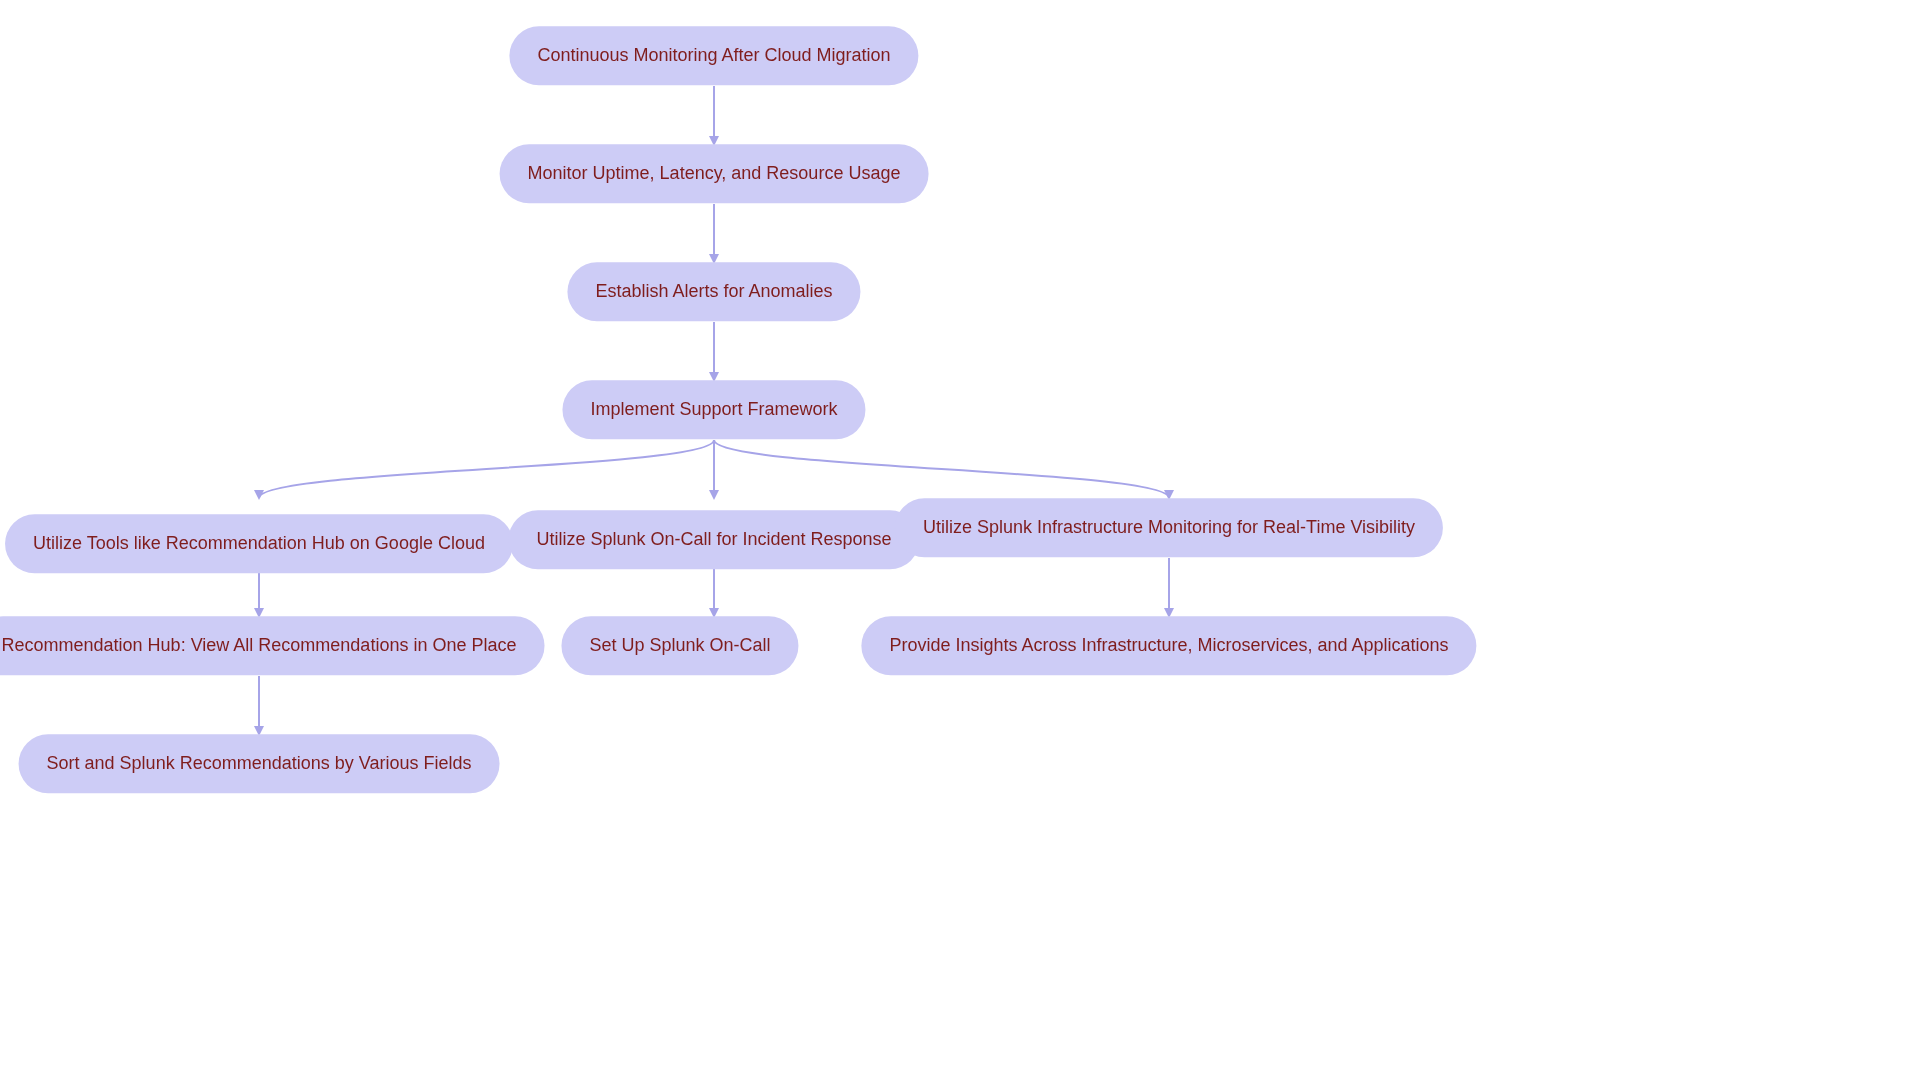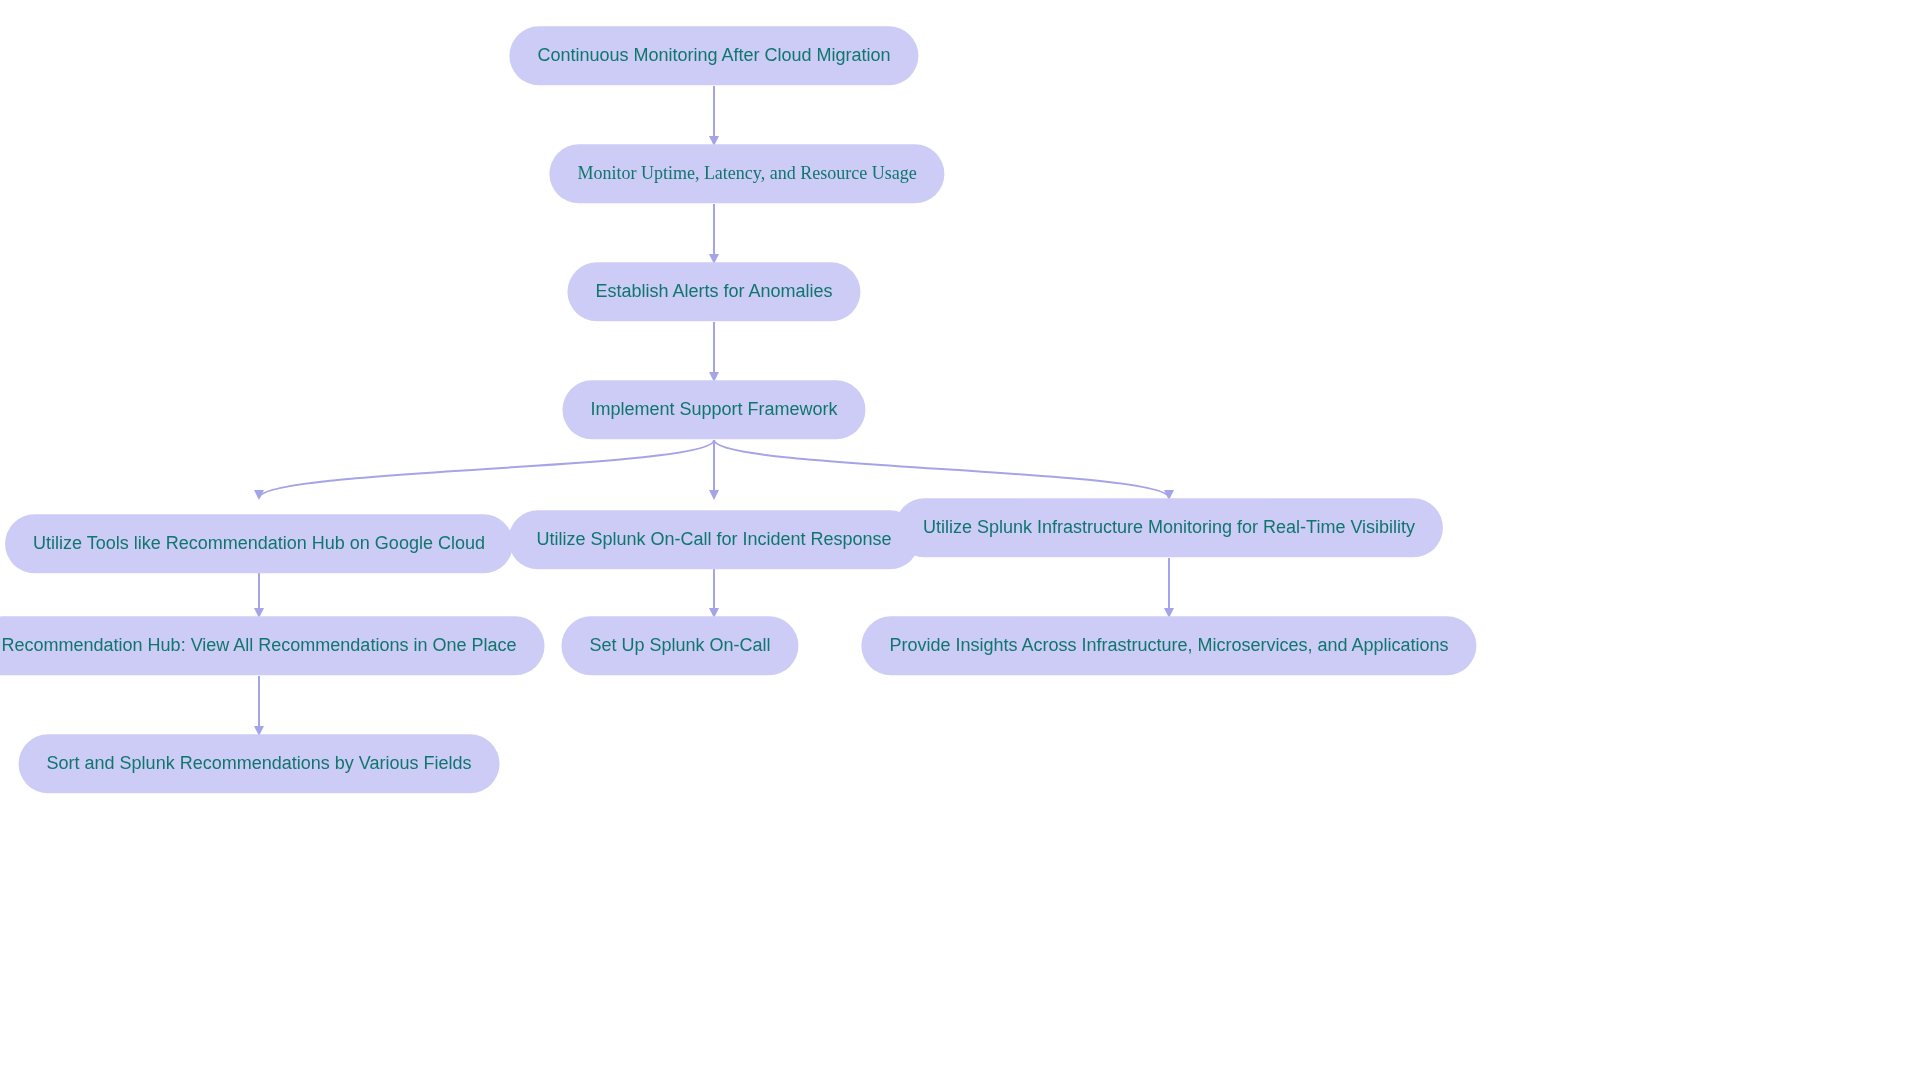--- a/index.html
+++ b/index.html
@@ -12,21 +12,21 @@
     overflow: hidden;
   }
   .canvas {
     position: relative;
     width: 1920px;
     height: 1080px;
   }
   .node {
     position: absolute;
     background: #cdccf6;
-    color: #0f766e;
+    color: #7f1d1d;
     font-size: 18px;
     line-height: 1.3;
     padding: 18px 28px;
     border-radius: 999px;
     text-align: center;
     transform: translate(-50%, -50%);
     white-space: nowrap;
     box-sizing: border-box;
   }
   svg.edges {
@@ -56,21 +56,21 @@
         <path d="M 714 440 L 714 498" fill="none" stroke="#a6a4e8" stroke-width="2" marker-end="url(#arrow)"></path>
         <path d="M 714 440 C 714 469, 1169 469, 1169 498" fill="none" stroke="#a6a4e8" stroke-width="2" marker-end="url(#arrow)"></path>
         <path d="M 259 558 L 259 616" fill="none" stroke="#a6a4e8" stroke-width="2" marker-end="url(#arrow)"></path>
         <path d="M 714 558 L 714 616" fill="none" stroke="#a6a4e8" stroke-width="2" marker-end="url(#arrow)"></path>
         <path d="M 1169 558 L 1169 616" fill="none" stroke="#a6a4e8" stroke-width="2" marker-end="url(#arrow)"></path>
         <path d="M 259 676 L 259 734" fill="none" stroke="#a6a4e8" stroke-width="2" marker-end="url(#arrow)"></path>
       </g>
   </svg>
   <div id="nodes-layer">
       <div class="node" style="left: 714px; top: 56px;">Continuous Monitoring After Cloud Migration</div>
-      <div class="node" style="left: 747px; top: 174px; font-family: Liberation Serif, serif;">Monitor Uptime, Latency, and Resource Usage</div>
+      <div class="node" style="left: 714px; top: 174px;">Monitor Uptime, Latency, and Resource Usage</div>
       <div class="node" style="left: 714px; top: 292px;">Establish Alerts for Anomalies</div>
       <div class="node" style="left: 714px; top: 410px;">Implement Support Framework</div>
       <div class="node" style="left: 259px; top: 544px;">Utilize Tools like Recommendation Hub on Google Cloud</div>
       <div class="node" style="left: 714px; top: 528px; margin-top: 12px;">Utilize Splunk On-Call for Incident Response</div>
       <div class="node" style="left: 1169px; top: 528px;">Utilize Splunk Infrastructure Monitoring for Real-Time Visibility</div>
       <div class="node" style="left: 259px; top: 646px;">Recommendation Hub: View All Recommendations in One Place</div>
       <div class="node" style="left: 680px; top: 646px;">Set Up Splunk On-Call</div>
       <div class="node" style="left: 1169px; top: 646px;">Provide Insights Across Infrastructure, Microservices, and Applications</div>
       <div class="node" style="left: 259px; top: 764px;">Sort and Splunk Recommendations by Various Fields</div>
     </div>

